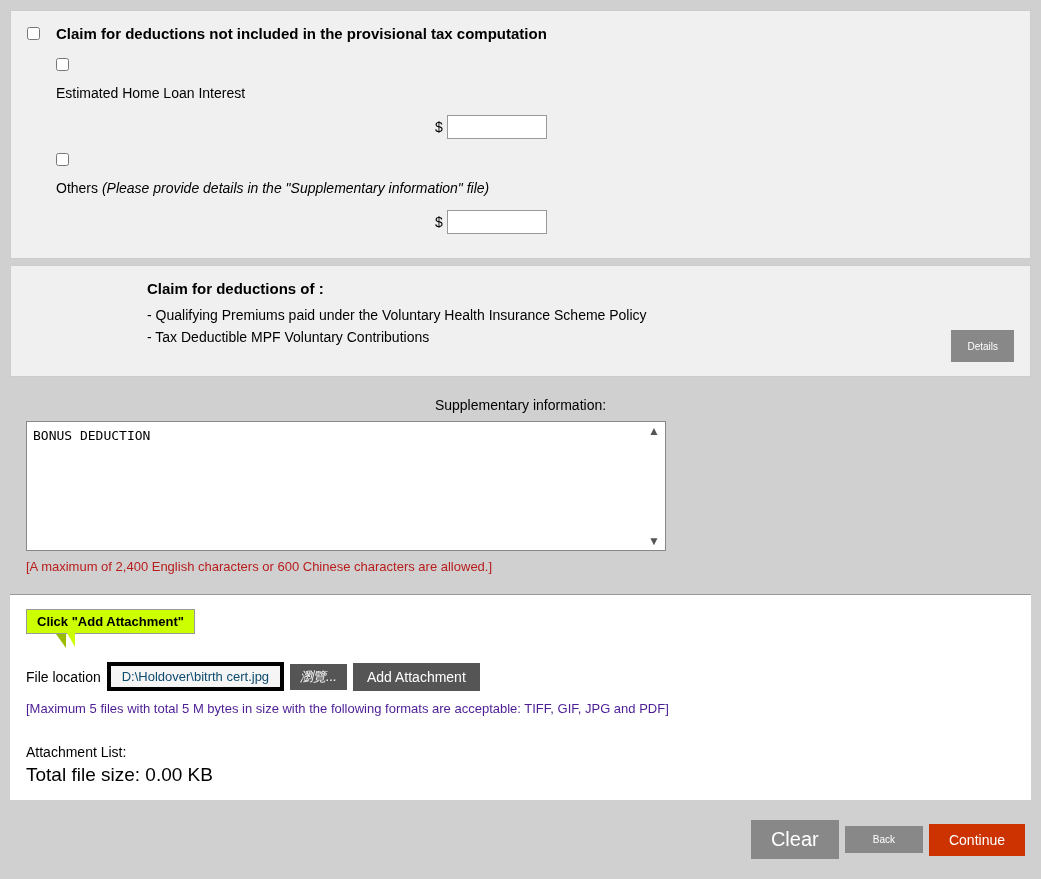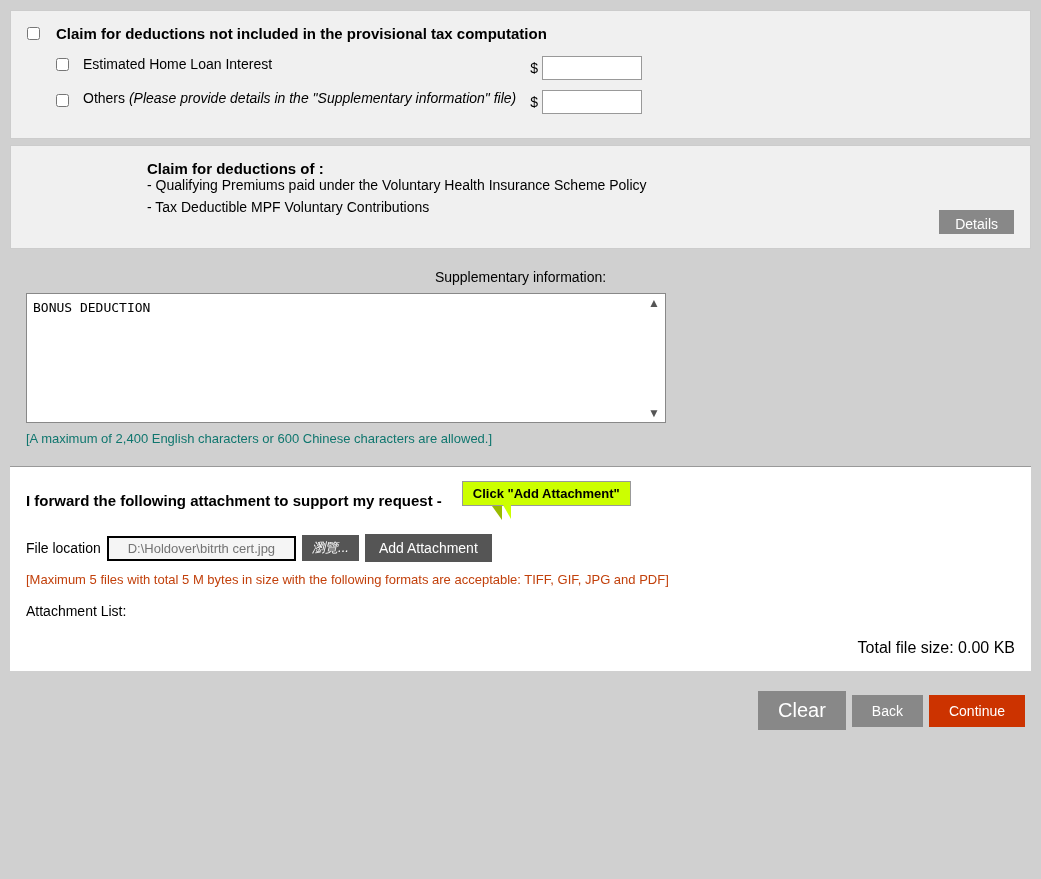--- a/index.html
+++ b/index.html
@@ -29,20 +29,21 @@
       font-weight: bold;
       font-size: 15px;
     }
 
     .checkbox-row {
       display: flex;
       align-items: flex-start;
       gap: 14px;
       margin-bottom: 10px;
       padding-left: 50px;
+      flex-direction: column;
     }
 
     .checkbox-row input[type="checkbox"] {
       margin-top: 2px;
       flex-shrink: 0;
     }
 
     .checkbox-label {
       flex: 1;
     }
@@ -85,20 +86,21 @@
     }
 
     .deductions-of-left {
       padding-left: 120px;
       flex: 1;
     }
 
     .deductions-of-title {
       font-weight: bold;
       font-size: 15px;
+      margin-bottom: 10px;
     }
 
     .deductions-list {
       list-style: none;
       padding: 0;
     }
 
     .deductions-list li {
       margin-bottom: 6px;
       padding-left: 10px;
@@ -107,24 +109,24 @@
 
     .deductions-list li::before {
       content: "- ";
     }
 
     .details-btn {
       background: #888;
       color: #fff;
       border: none;
       padding: 6px 16px;
-      font-size: 14px;
+      font-size: 10px;
       cursor: pointer;
       white-space: nowrap;
-      height: 24px;
+      height: 32px;
       margin-top: 50px;
       flex-shrink: 0;
     }
 
     
     .supplementary-section {
       margin: 10px 10px 0 10px;
       padding: 10px 16px;
     }
 
@@ -167,21 +169,21 @@
       pointer-events: none;
     }
 
     .scroll-arrow {
       font-size: 12px;
       color: #555;
     }
 
     .char-limit-note {
       font-size: 13px;
-      color: #0f766e;
+      color: #b91c1c;
       margin-top: 8px;
       margin-bottom: 10px;
     }
 
     
     .divider {
       border: none;
       border-top: 1px solid #999;
       margin: 0 10px;
     }
@@ -233,24 +235,24 @@
       margin-bottom: 10px;
     }
 
     .file-location-label {
       font-size: 14px;
       white-space: nowrap;
     }
 
     .file-path-display {
       font-size: 13px;
-      color: #737373;
+      color: #0c4a6e;
       background: #f5f5f5;
-      border: 2px solid #000000;
-      padding: 3px 19px;
+      border: 4px solid #000000;
+      padding: 3px 11px;
       white-space: nowrap;
       overflow: hidden;
       max-width: 200px;
     }
 
     .browse-btn {
       background: #555;
       color: #fff;
       border: none;
       padding: 4px 10px;
@@ -263,36 +265,35 @@
       background: #555;
       color: #fff;
       border: none;
       padding: 6px 14px;
       font-size: 14px;
       cursor: pointer;
     }
 
     .max-files-note {
       font-size: 13px;
-      color: #c2410c;
-      margin-bottom: 16px;
+      color: #4c1d95;
+      margin-bottom: 28px;
     }
 
     .attachment-list-section {
       font-size: 14px;
     }
 
     .attachment-list-label {
       font-weight: normal;
     }
 
     .total-size {
-      font-size: 16px;
-      margin-top: 20px;
-      text-align: right;
+      font-size: 19px;
+      margin-top: 4px;
     }
 
     
     .bottom-bar {
       background: #d0d0d0;
       padding: 14px 16px;
       display: flex;
       justify-content: flex-end;
       align-items: center;
       gap: 6px;
@@ -306,22 +307,22 @@
       padding: 8px 20px;
       font-size: 20px;
       cursor: pointer;
       min-width: 70px;
     }
 
     .btn-back {
       background: #888;
       color: #fff;
       border: none;
-      padding: 8px 20px;
-      font-size: 14px;
+      padding: 8px 28px;
+      font-size: 10px;
       cursor: pointer;
       min-width: 70px;
     }
 
     .btn-continue {
       background: #cc3300;
       color: #fff;
       border: none;
       padding: 8px 20px;
       font-size: 14px;
@@ -396,21 +397,20 @@
         <span class="scroll-arrow">▼</span>
       </div>
     </div>
     <div class="char-limit-note">[A maximum of 2,400 English characters or 600 Chinese characters are allowed.]</div>
   </div>
 
   <hr class="divider">
 
   <div class="attachment-section">
     <div class="attachment-header">
-      <span class="attachment-title">I forward the following attachment to support my request -</span>
       <div style="position:relative; display:inline-block;">
         <div class="tooltip-bubble">Click "Add Attachment"</div>
         <div style="width:0; height:0; border-left: 10px solid transparent; border-right: 0; border-top: 14px solid #99bb00; margin-left: 30px; margin-top:0;"></div>
       </div>
     </div>
 
     <div class="file-location-row">
       <span class="file-location-label">File location</span>
       <span class="file-path-display">D:\Holdover\bitrth cert.jpg</span>
       <button class="browse-btn">瀏覽...</button>

